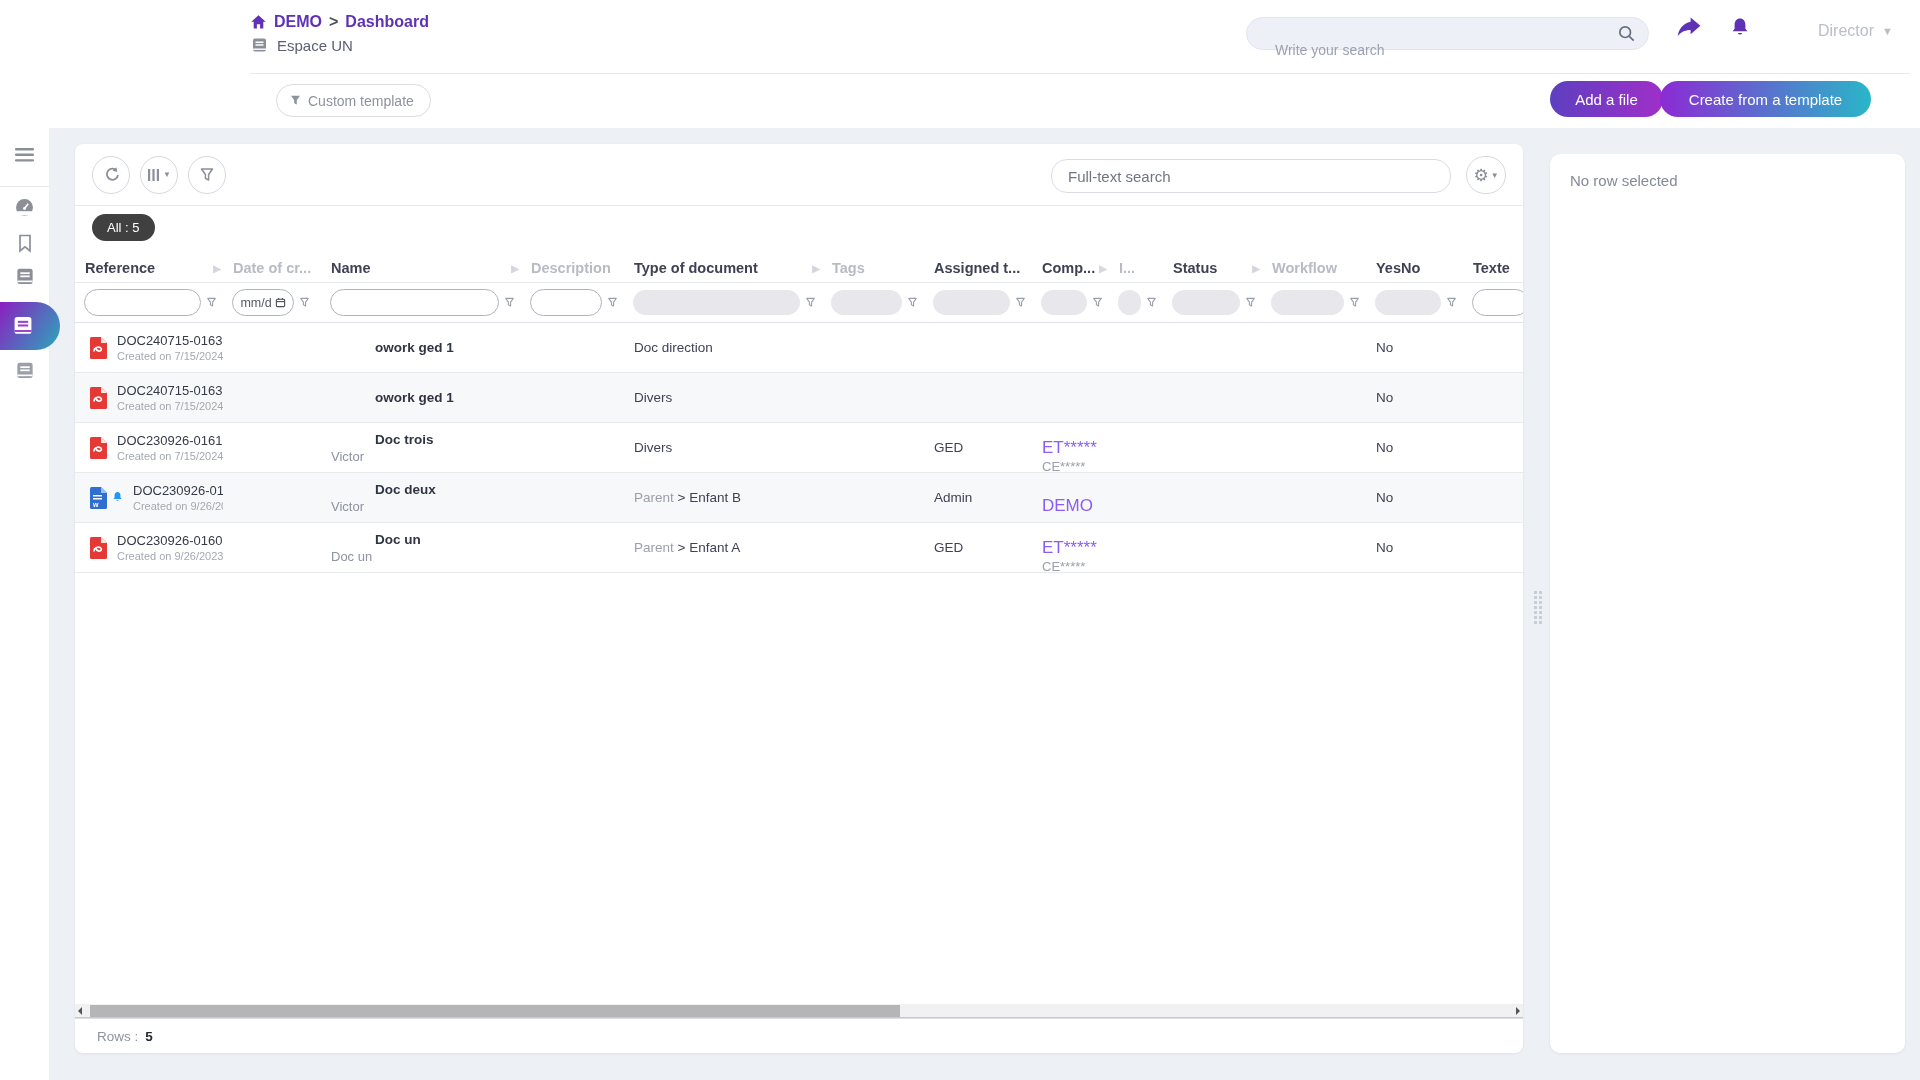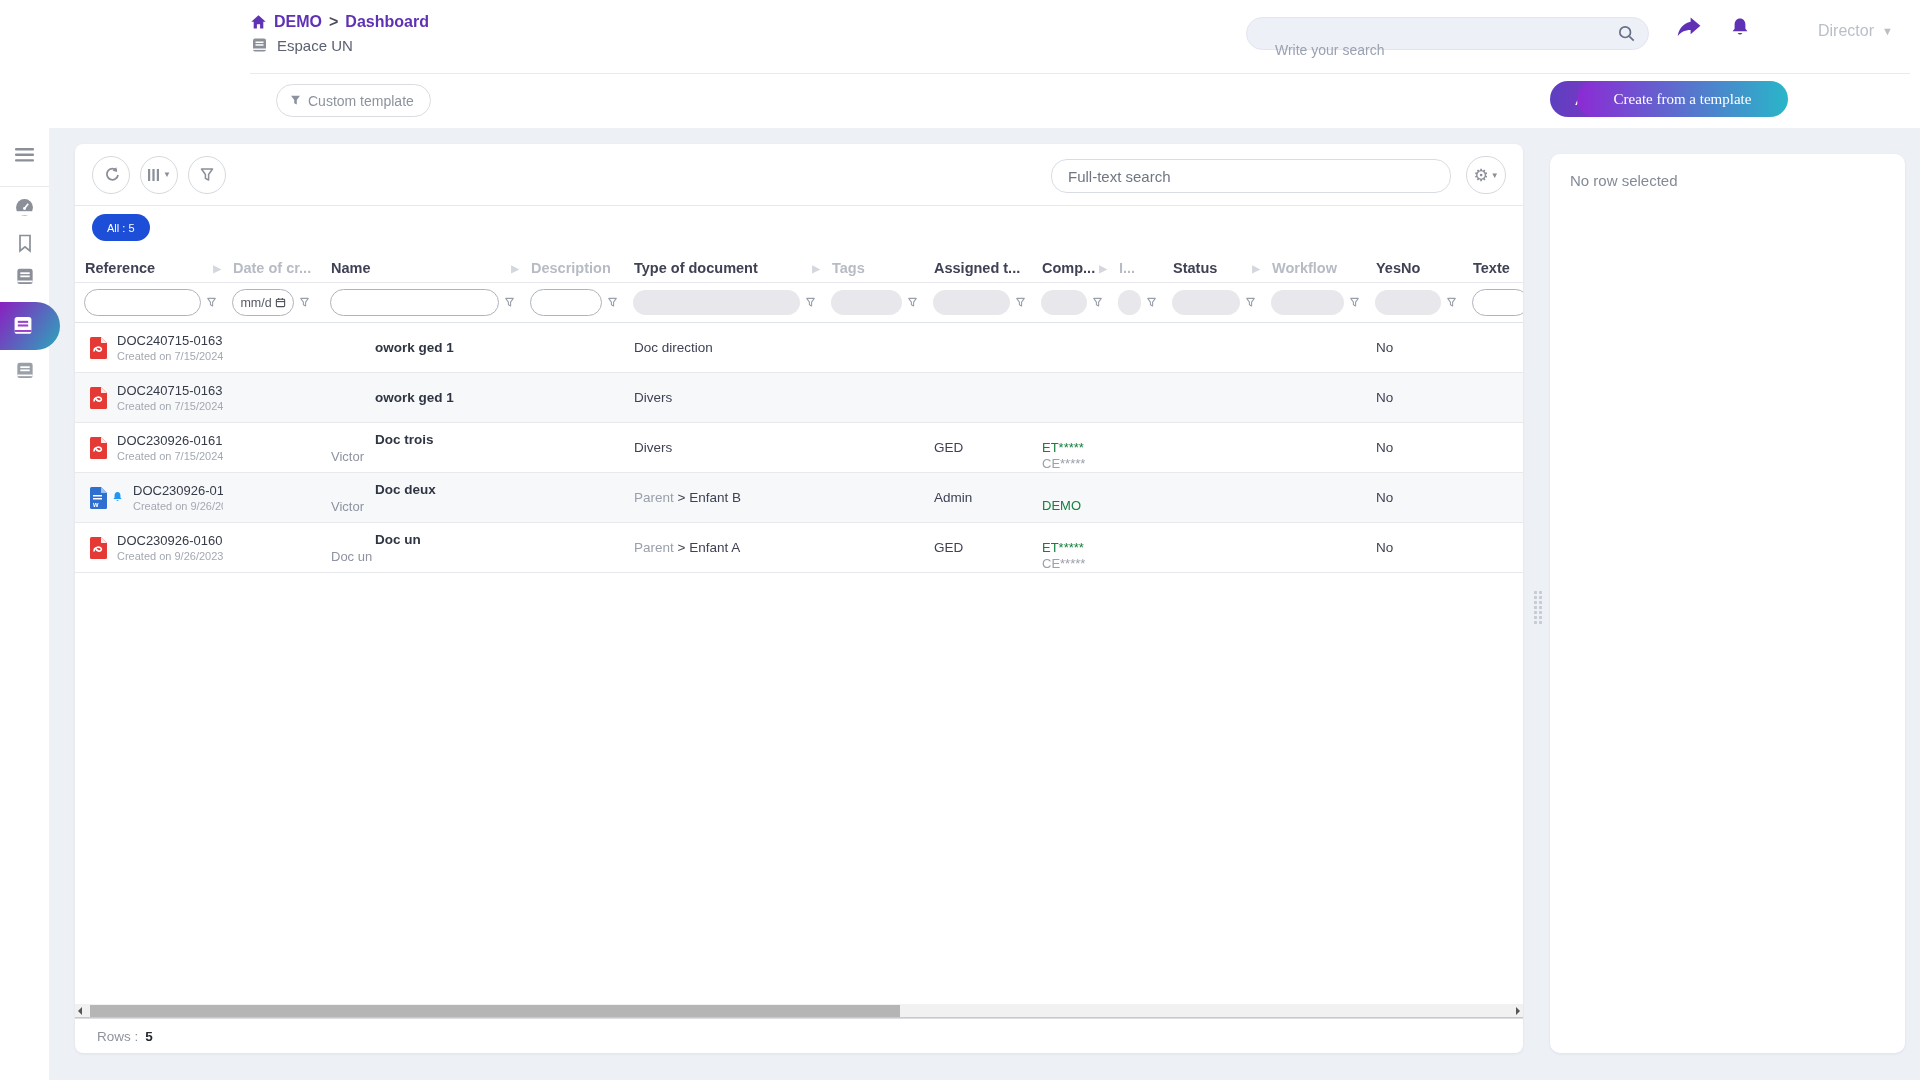--- a/index.html
+++ b/index.html
@@ -35,21 +35,21 @@
   .search-pill input::placeholder { color:#9aa1b0; }
   .hicon { position:absolute; top:16px; cursor:pointer; }
   .role { position:absolute; left:1818px; top:22px; font-size:16px; color:#b9bec8; display:flex; gap:8px; align-items:center; }
   .caret { font-size:11px; color:#b9bec8; }
   .pill-outline { position:absolute; left:276px; top:84px; height:33px; padding:0 16px 0 12px;
                   border:1px solid #d9dce1; border-radius:17px; background:#fff;
                   display:flex; align-items:center; gap:6px; font-size:14px; color:#8d939e; cursor:pointer; }
   .grad-btn { position:absolute; top:81px; height:36px; border:none; border-radius:18px;
               color:#fff; font-family:inherit; font-size:15px; padding:0 22px; cursor:pointer; }
   .btn-add { left:1550px; width:113px; background:linear-gradient(90deg,#5d3fc0,#a02fc9); }
-  .btn-create { left:1577px; width:211px; background:linear-gradient(90deg,#8c2ad4,#29b6c8);font-family:Liberation Serif, serif; }
+  .btn-create { left:1660px; width:211px; background:linear-gradient(90deg,#8c2ad4,#29b6c8); }
   
   .sidebar { position:absolute; left:0; top:128px; width:49px; height:952px; background:#fff; }
   .side-item { position:absolute; left:0; width:49px; height:34px; display:flex; align-items:center; justify-content:center; cursor:pointer; }
   .side-sep { position:absolute; left:0; top:58px; width:49px; height:1px; background:#e8eaee; }
   .side-active { position:absolute; left:0; top:174px; width:60px; height:48px;
                  background:linear-gradient(125deg,#8b1fc0,#2aa8bb);
                  border-radius:0 24px 24px 0; display:flex; align-items:center; justify-content:flex-start;
                  padding-left:13px; cursor:pointer; }
   
   .card { position:absolute; left:75px; top:144px; width:1448px; height:909px;
@@ -61,22 +61,22 @@
                 color:#8a8f98; }
   .ft-search { position:absolute; left:976px; top:15px; width:400px; height:32px;
                border:1px solid #d9dde3; border-radius:16px; padding:16px 16px; display:flex; align-items:center; }
   .ft-search input { flex:1; border:none; outline:none; background:transparent; font-family:inherit;
                      font-size:15px; color:#3f4254; }
   .ft-search input::placeholder { color:#6f7682; }
   .gear-btn { position:absolute; left:1391px; top:12px; width:40px; height:38px; border:1px solid #d5d9de;
               border-radius:19px; background:#fff; display:flex; align-items:center; justify-content:center;
               gap:2px; color:#8a8f98; cursor:pointer; }
   .gear-glyph { font-size:17px; line-height:1; }
-  .badge { position:absolute; left:17px; top:70px; height:27px; padding:0 15px; background:#1d4ed8;
-           color:#fff; font-size:11px; border-radius:14px; display:flex; align-items:center; cursor:pointer; }
+  .badge { position:absolute; left:17px; top:70px; height:27px; padding:0 15px; background:#404040;
+           color:#fff; font-size:13px; border-radius:14px; display:flex; align-items:center; cursor:pointer; }
   
   .tbl { position:absolute; left:0; top:109px; width:1448px; }
   .grid-row { display:grid;
     grid-template-columns:148px 98px 200px 103px 198px 102px 108px 77px 54px 99px 104px 97px 72px; }
   .th-row { height:29px; align-items:center; }
   .th { font-size:14.5px; font-weight:700; color:#3f4254; padding-left:10px; white-space:nowrap;
         overflow:hidden; position:relative; }
   .th.muted { color:#b6bbc4; }
   .sort { position:absolute; right:2px; top:50%; transform:translateY(-50%); color:#d4d8de; font-size:10px; }
   .f-row { height:41px; align-items:center; border-top:1px solid #e7e9ed; border-bottom:1px solid #dfe2e7; }
@@ -89,21 +89,21 @@
   .funnel { flex:0 0 auto; }
   .tr { height:50px; align-items:center; border-bottom:1px solid #e7e9ed; cursor:pointer; }
   .tr.alt { background:#f7f8fa; }
   .td { padding-left:10px; font-size:13.5px; color:#3f4254; overflow:hidden; white-space:nowrap; }
   .ref-cell { display:flex; align-items:center; gap:9px; padding-left:13px; }
   .ref-txt .r1 { font-size:13px; color:#353b48; }
   .ref-txt .r2 { font-size:11px; color:#a3a8b1; margin-top:2px; }
   .nm .n1 { font-weight:700; font-size:13.5px; color:#2f3542;margin-left:44px; }
   .nm .n2 { font-size:13px; color:#8d93a0; margin-top:2px; }
   .type-prefix { color:#9aa0ab; }
-  .comp .c1 { font-size:13px; color:#15803d;margin-top:16px; }
+  .comp .c1 { font-size:17px; color:#8b5cf6;margin-top:16px; }
   .comp .c2 { font-size:13px; color:#9ba0ab; margin-top:1px; }
   .icon-wrap { display:flex; align-items:center; gap:3px; flex:0 0 auto; }
   
   .hscroll { position:absolute; left:0; bottom:35px; width:1448px; height:14px; background:#f1f1f1;
              border-bottom:1px solid #c9c9c9; }
   .hs-thumb { position:absolute; left:15px; top:1px; width:810px; height:12px; background:#b5b5b5; cursor:grab; }
   .hs-arrow { position:absolute; top:3px; width:0; height:0; border:4px solid transparent; }
   .hs-left  { left:3px;  border-right-color:#555; border-left:none; }
   .hs-right { right:3px; border-left-color:#555; border-right:none; }
   .card-footer { position:absolute; left:0; bottom:0; width:100%; height:35px; border-top:1px solid #dadde2;

